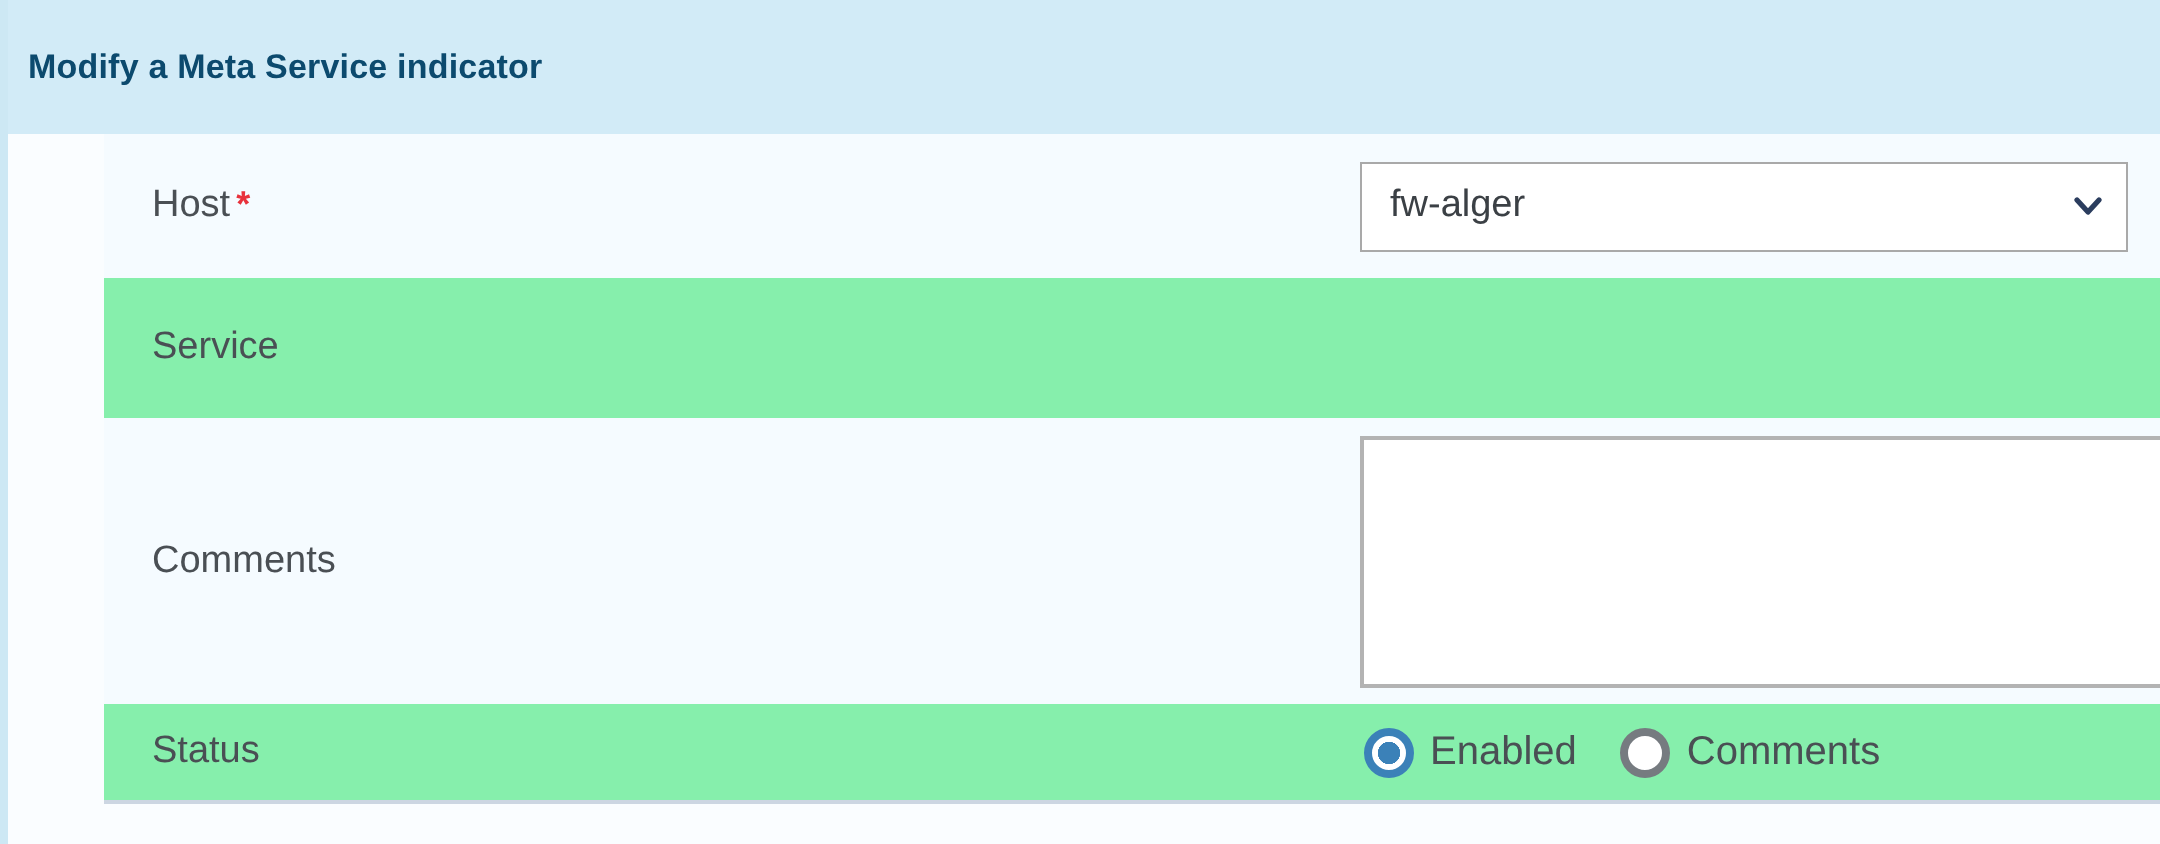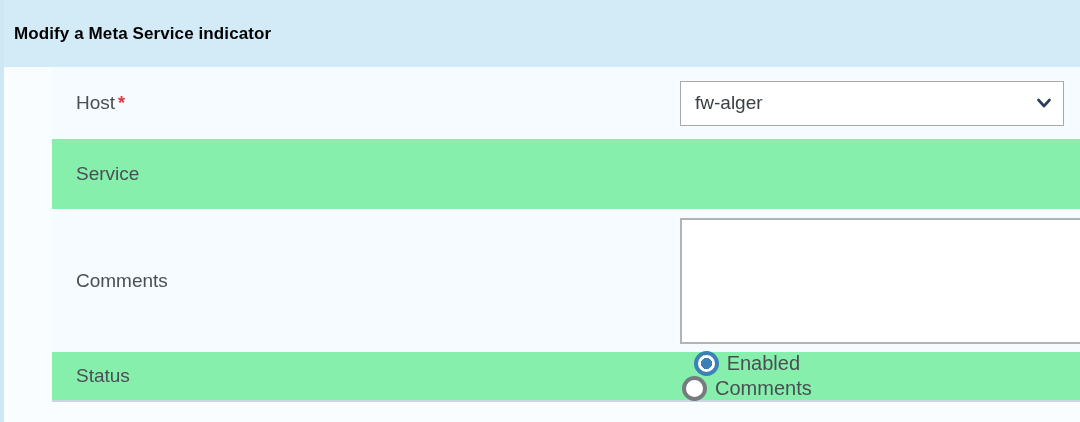--- a/index.html
+++ b/index.html
@@ -27,21 +27,21 @@
     height: 67px;
     background: #d2ebf7;
     display: flex;
     align-items: center;
     padding-left: 10px;
     box-sizing: border-box;
   }
   .panel-header-title {
     font-size: 17px;
     font-weight: bold;
-    color: #000000;
+    color: #0c4a6e;
     letter-spacing: 0.1px;
   }
 
   
   .form-row {
     display: flex;
     align-items: center;
     box-sizing: border-box;
     padding-left: 24px;
     margin-left: 48px;
@@ -118,21 +118,20 @@
     bottom: 2px;
     width: 14px;
     height: 14px;
   }
 
   
   .radio-group {
     display: flex;
     align-items: center;
     padding-left: 2px;
-    flex-direction: column;
   }
   .radio-option {
     display: flex;
     align-items: center;
     margin-right: 22px;
   }
   .radio-mark {
     width: 25px;
     height: 25px;
     box-sizing: border-box;

